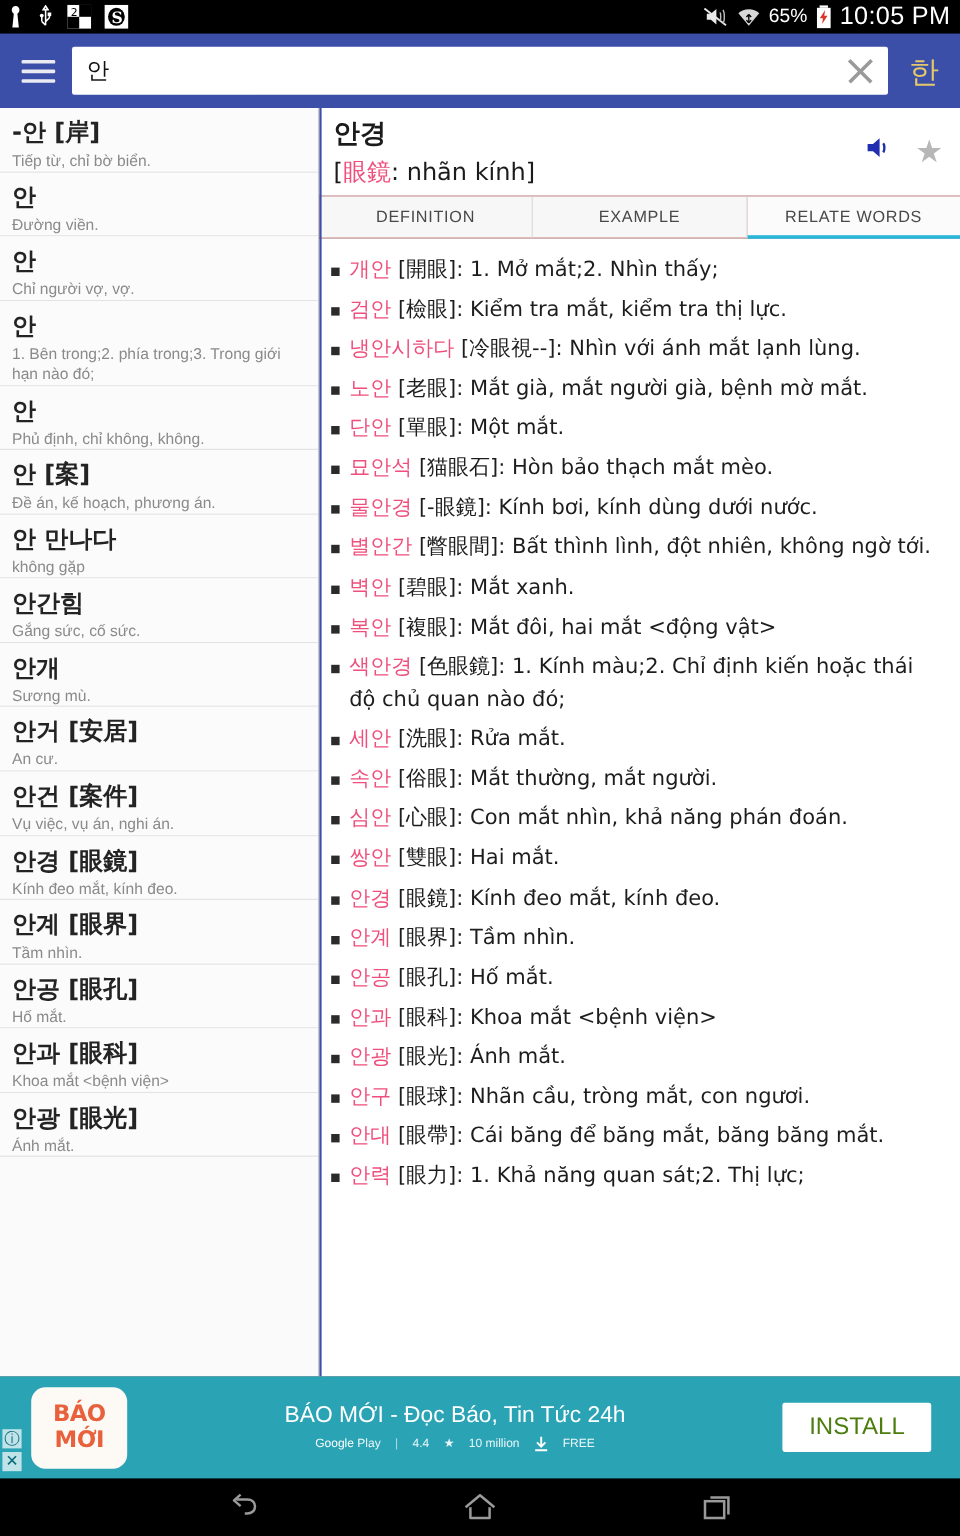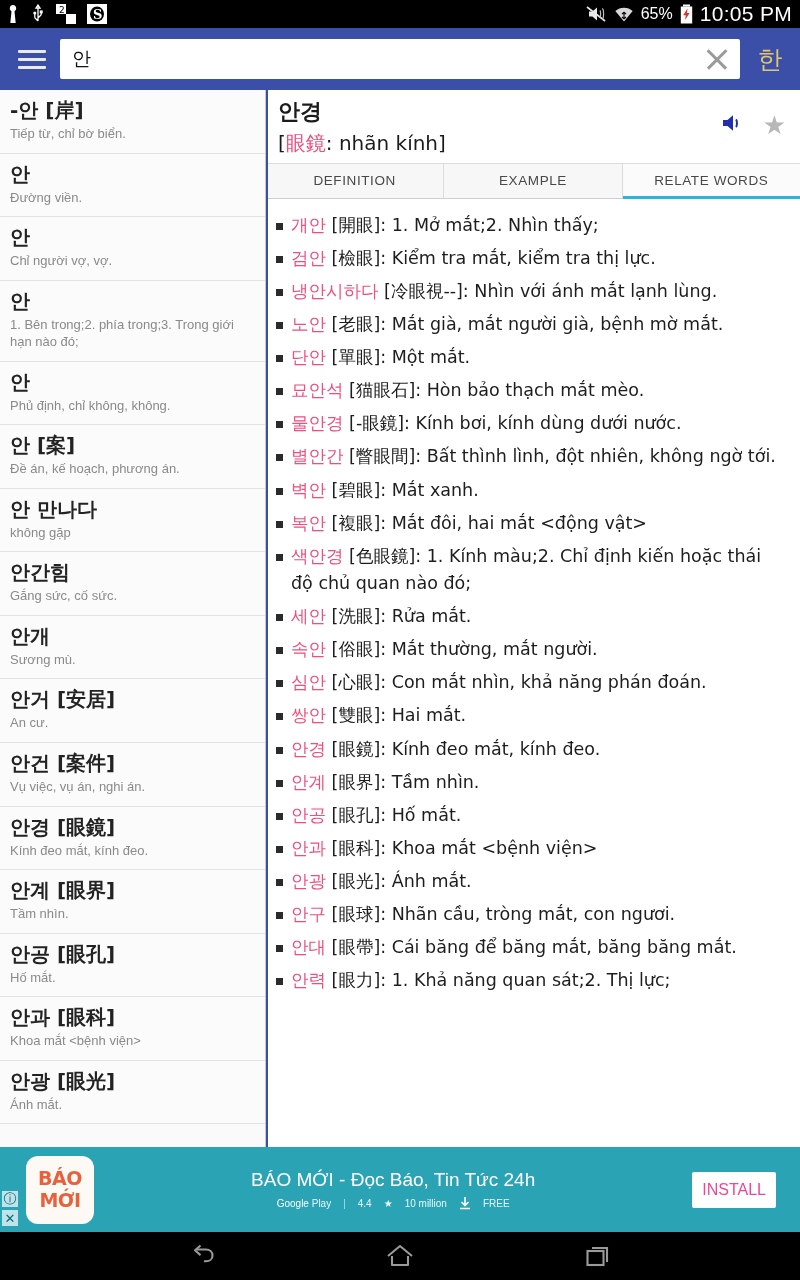--- a/index.html
+++ b/index.html
@@ -52,21 +52,21 @@
 
   
   .content { display: flex; height: 1057px; background: #fff; }
 
   
   .wordlist {
     width: 266px; background: #fafafa; border-right: 1px solid #c9c9c9;
     overflow: hidden; position: relative;
   }
   .wl-item {
-    border-bottom: 1px solid #e3e3e3; padding: 8px 10px 10px 10px;
+    border-bottom: 1px solid #e3e3e3; padding: 8px 10px 0 10px;
     background: #fbfbfb;
   }
   .wl-term {
     font-size: 20px; color: #232323; font-weight: 700;
     font-family: "DejaVu Sans", sans-serif; line-height: 1.25;
   }
   .wl-def {
     font-size: 13px; color: #8a8a8a; line-height: 1.35; margin-top: 2px;
     font-family: "Liberation Sans", sans-serif;
   }
@@ -119,37 +119,37 @@
   .ad {
     height: 85px; background: #2aa3b5; display: flex; align-items: center;
     position: relative; padding-left: 18px;
   }
   .ad-badges { position:absolute; left:2px; bottom:6px; display:flex;
                flex-direction:column; gap:3px; }
   .ad-badge { width: 16px; height:16px; color:#0a6b78; font-size: 13px;
               display:flex; align-items:center; justify-content:center;
               background:#bfe3e8; cursor:pointer; font-family:"DejaVu Sans",sans-serif;}
   .ad-logo {
-    width: 68px; height: 68px; background:#fdfaf5; border-radius: 12px;
+    width: 80px; height: 68px; background:#fdfaf5; border-radius: 12px;
     display:flex; flex-direction:column; align-items:center; justify-content:center;
     flex:none; margin-left: 8px;
   }
   .ad-logo .l1 { color:#e8613c; font-size: 19px; font-weight:700; letter-spacing:-.5px;
                  font-family:"DejaVu Sans", sans-serif; line-height:1;}
   .ad-logo .l2 { color:#e8613c; font-size: 19px; font-weight:700; letter-spacing:-.5px;
                  font-family:"DejaVu Sans", sans-serif; line-height:1; margin-top:3px;}
   .ad-body { flex:1; display:flex; flex-direction:column; align-items:center;
              justify-content:center; gap: 6px; }
   .ad-title { color:#fff; font-size: 19px; }
   .ad-sub { display:flex; align-items:center; gap:12px; color:#eaf7f9; font-size: 10px;}
   .ad-sub .gp-g { color:#fff; }
   .ad-sub .sep { opacity:.7; }
   .ad-install {
-    margin-right: 24px; background:#fff; color:#ec4899; font-size: 16px;
-    padding: 9px 10px; border-radius: 2px; cursor:pointer;
+    margin-right: 24px; background:#fff; color:#4d7c0f; font-size: 20px;
+    padding: 9px 22px; border-radius: 2px; cursor:pointer;
   }
 
   
   .navbar { height: 48px; background:#000; display:flex; align-items:center;
             justify-content:center; gap: 150px; }
   .navbtn { cursor:pointer; display:flex; align-items:center; justify-content:center;
             width: 48px; height: 48px; }
 </style>
 </head>
 <body>

